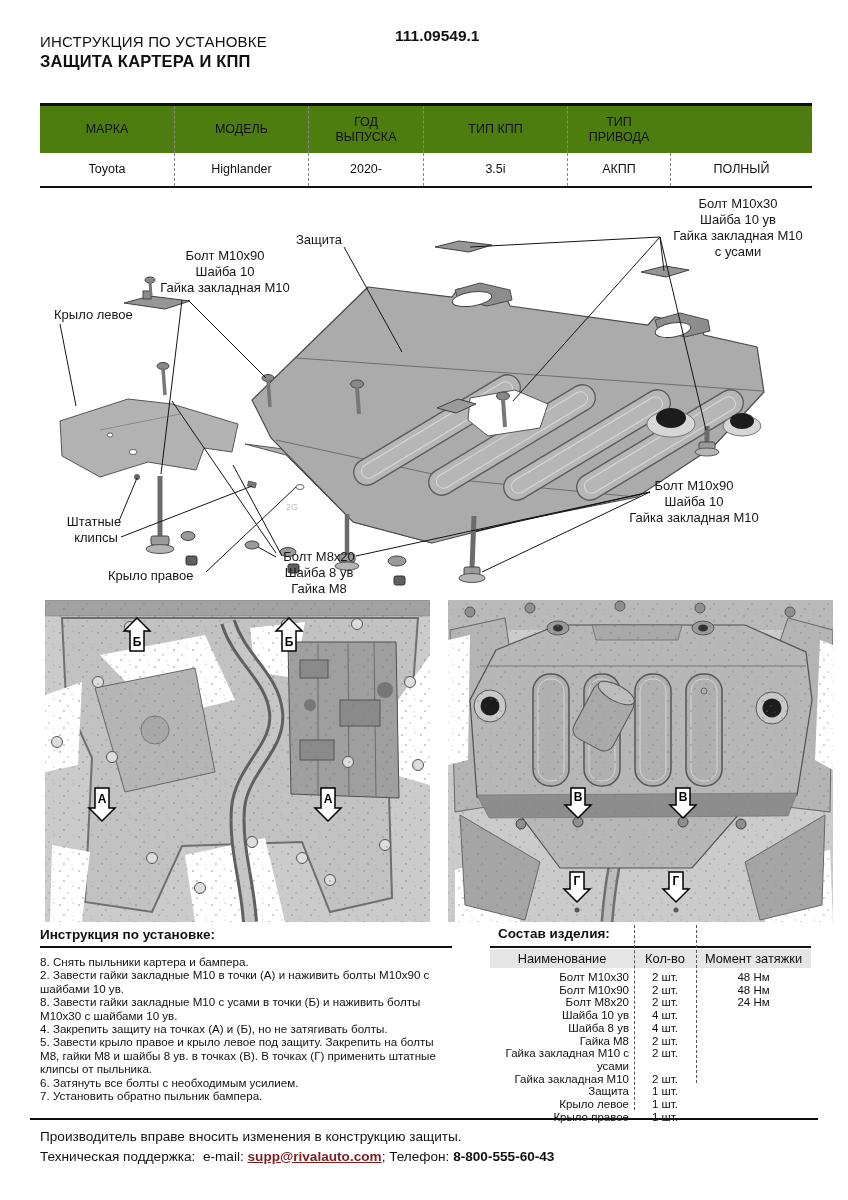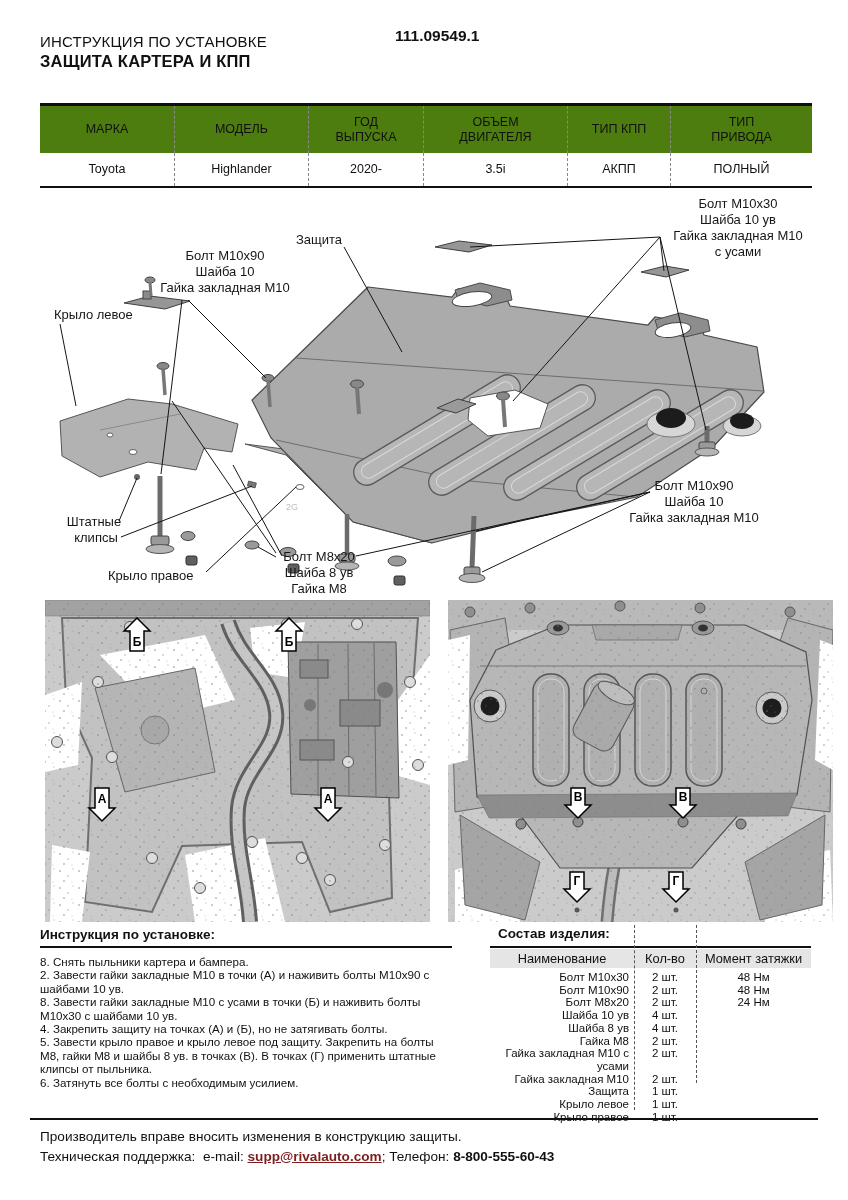--- a/index.html
+++ b/index.html
@@ -58,22 +58,20 @@
   <div class="hdr-sub">ИНСТРУКЦИЯ ПО УСТАНОВКЕ</div>
   <div class="hdr-title">ЗАЩИТА КАРТЕРА И КПП</div>
   <div class="part-no">111.09549.1</div>
 
   <div class="spec">
     <div class="spec-row spec-head">
       <div class="spec-cell">МАРКА</div>
       <div class="spec-cell">МОДЕЛЬ</div>
       <div class="spec-cell">ГОД
 ВЫПУСКА</div>
-      <div class="spec-cell">ОБЪЕМ
-ДВИГАТЕЛЯ</div>
       <div class="spec-cell">ТИП КПП</div>
       <div class="spec-cell">ТИП
 ПРИВОДА</div>
     </div>
     <div class="spec-row spec-data">
       <div class="spec-cell">Toyota</div>
       <div class="spec-cell">Highlander</div>
       <div class="spec-cell">2020-</div>
       <div class="spec-cell">3.5i</div>
       <div class="spec-cell">АКПП</div>
@@ -388,20 +386,21 @@
 
   <section class="instr">
     <div class="instr-title">Инструкция по установке:</div>
     <div class="instr-rule"></div>
     <div class="instr-item">8. Снять пыльники картера и бампера.</div>
     <div class="instr-item">2. Завести гайки закладные М10 в точки (А) и наживить болты М10х90 с шайбами 10 ув.</div>
     <div class="instr-item">8. Завести гайки закладные М10 с усами в точки (Б) и наживить болты М10х30 с шайбами 10 ув.</div>
     <div class="instr-item">4. Закрепить защиту на точках (А) и (Б), но не затягивать болты.</div>
     <div class="instr-item">5. Завести крыло правое и крыло левое под защиту. Закрепить на болты М8, гайки М8 и шайбы 8 ув. в точках (В). В точках (Г) применить штатные клипсы от пыльника.</div>
     <div class="instr-item">6. Затянуть все болты с необходимым усилием.</div>
+    <div class="instr-item">7. Установить обратно пыльник бампера.</div>
   </section>
 
   <section class="parts">
     <div class="vd vd1"></div>
     <div class="vd vd2"></div>
     <div class="parts-title">Состав изделия:</div>
     <div class="parts-rule"></div>
     <div class="parts-head">
       <span>Наименование</span>
       <span>Кол-во</span>

